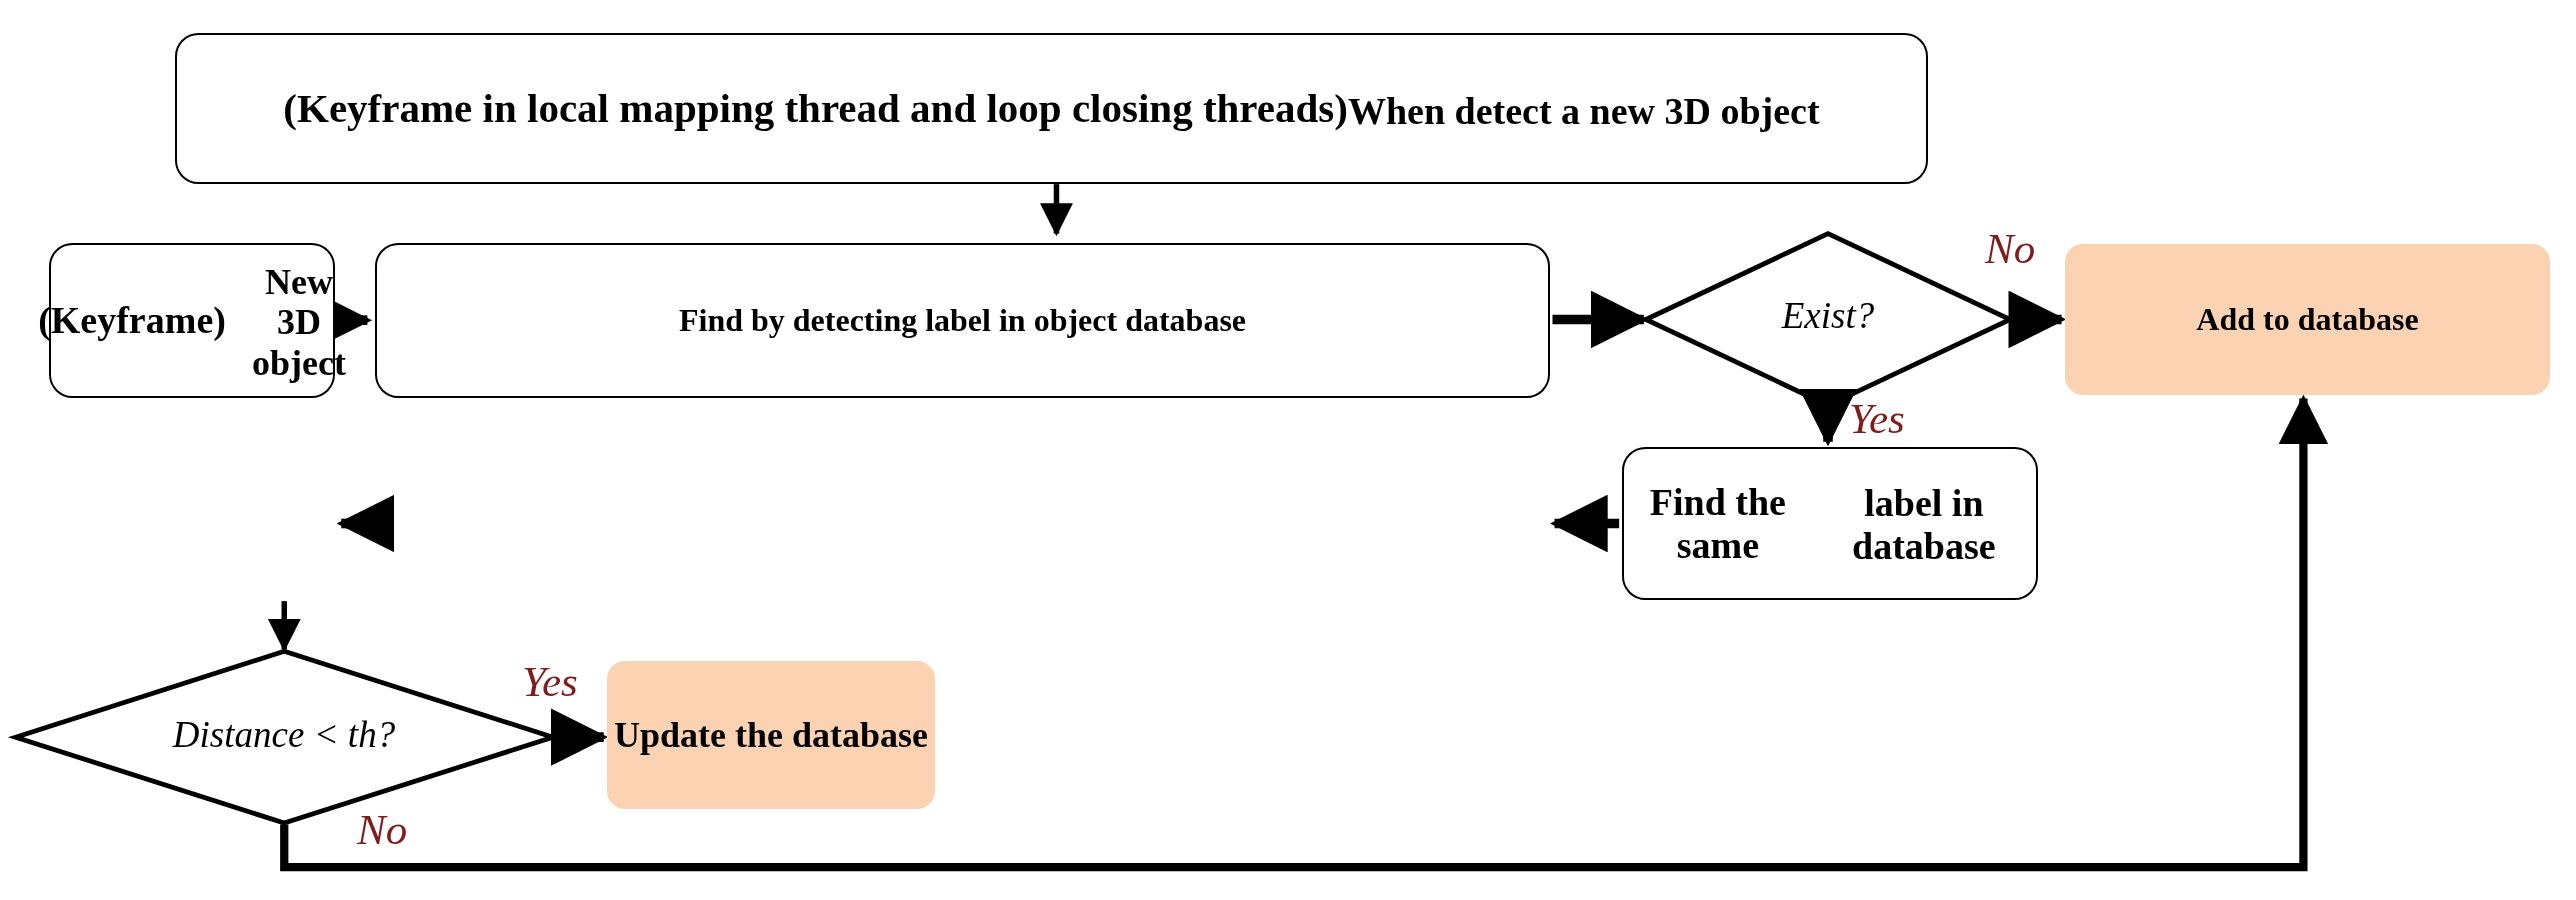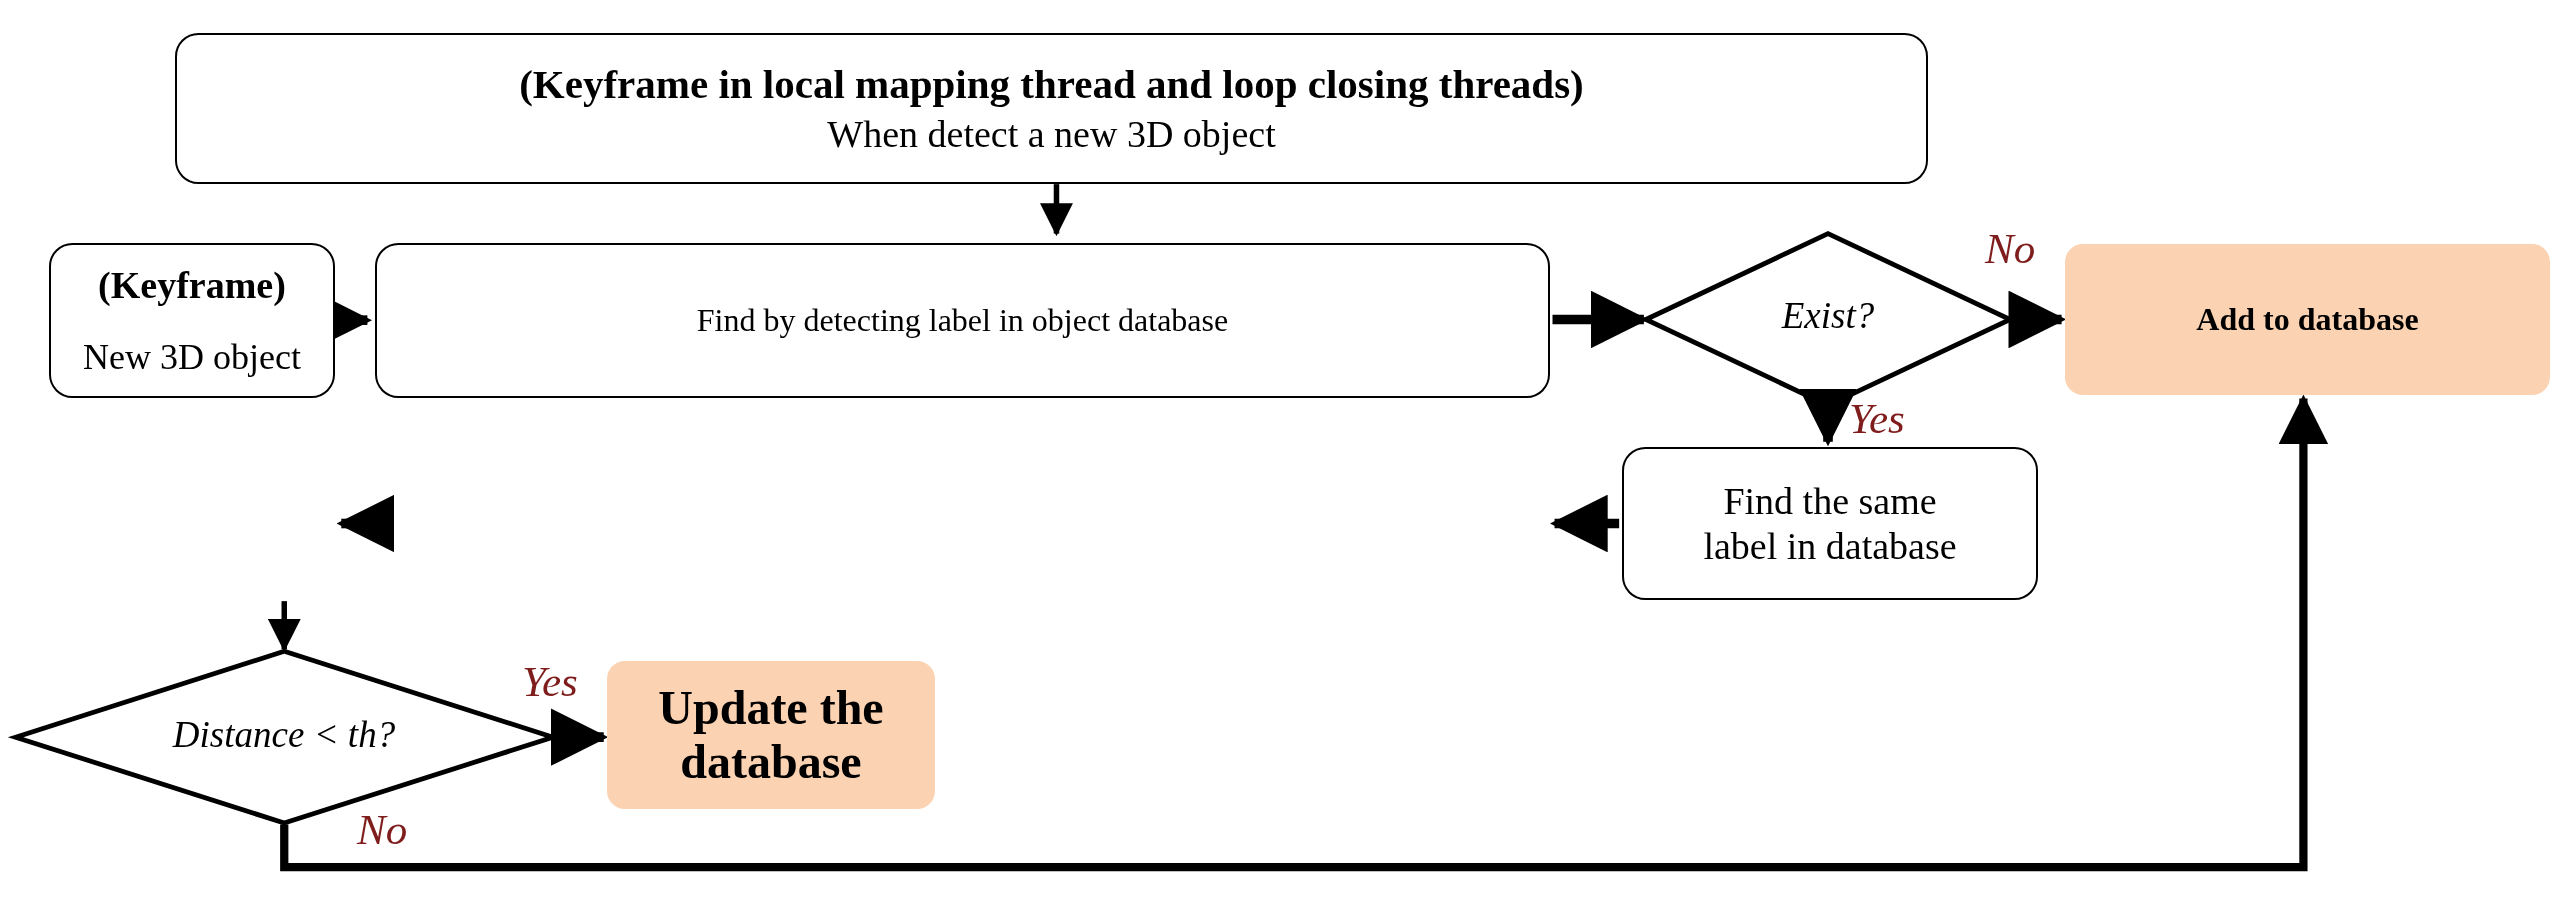--- a/index.html
+++ b/index.html
@@ -25,21 +25,21 @@
     top: 0;
     left: 0;
     width: 2576px;
     height: 900px;
     display: block;
   }
   .node-box {
     position: absolute;
     box-sizing: border-box;
     display: flex;
-    flex-direction: column;
+    flex-direction: row;
     align-items: center;
     justify-content: center;
     text-align: center;
     font-family: "Liberation Serif", "DejaVu Serif", serif;
     color: #000000;
     line-height: 1.12;
   }
   .outline-box {
     border: 2.7px solid #000000;
     border-radius: 23.4px;
@@ -48,21 +48,21 @@
   .filled-box {
     border: none;
     border-radius: 18px;
     background: #FCD3B2;
     font-weight: bold;
   }
   .txt-bold {
     font-weight: bold;
   }
   .txt-reg {
-    font-weight: normal;
+    font-weight: bold;
   }
   .edge-label {
     position: absolute;
     font-family: "Liberation Serif", "DejaVu Serif", serif;
     font-style: italic;
     font-weight: normal;
     color: #7f1d1d;
     white-space: nowrap;
     line-height: 1;
   }
@@ -136,21 +136,21 @@
   <div class="node-box outline-box" style="left:1622px; top:447px; width:416px; height:153px;">
     <div class="txt-reg" style="font-size:38px;">Find the same</div>
     <div class="txt-reg" style="font-size:38px; margin-top:2.7px;">label in database</div>
   </div>
 
 
 
   <div class="diamond-label" style="left:71px; top:716px; width:426px; font-size:37px;">Distance &lt; th?</div>
 
   <div class="node-box filled-box" style="left:607px; top:661px; width:328px; height:148px;">
-    <div style="font-size:48px;">Update the database</div>
+    <div style="font-size:36px;">Update the database</div>
   </div>
 
   <div class="edge-label" style="left:1985px; top:227px; font-size:43px;">No</div>
 
   <div class="edge-label" style="left:1849px; top:397px; font-size:43px;">Yes</div>
 
   <div class="edge-label" style="left:522px; top:660px; font-size:43px;">Yes</div>
 
   <div class="edge-label" style="left:357px; top:808px; font-size:43px;">No</div>
 

